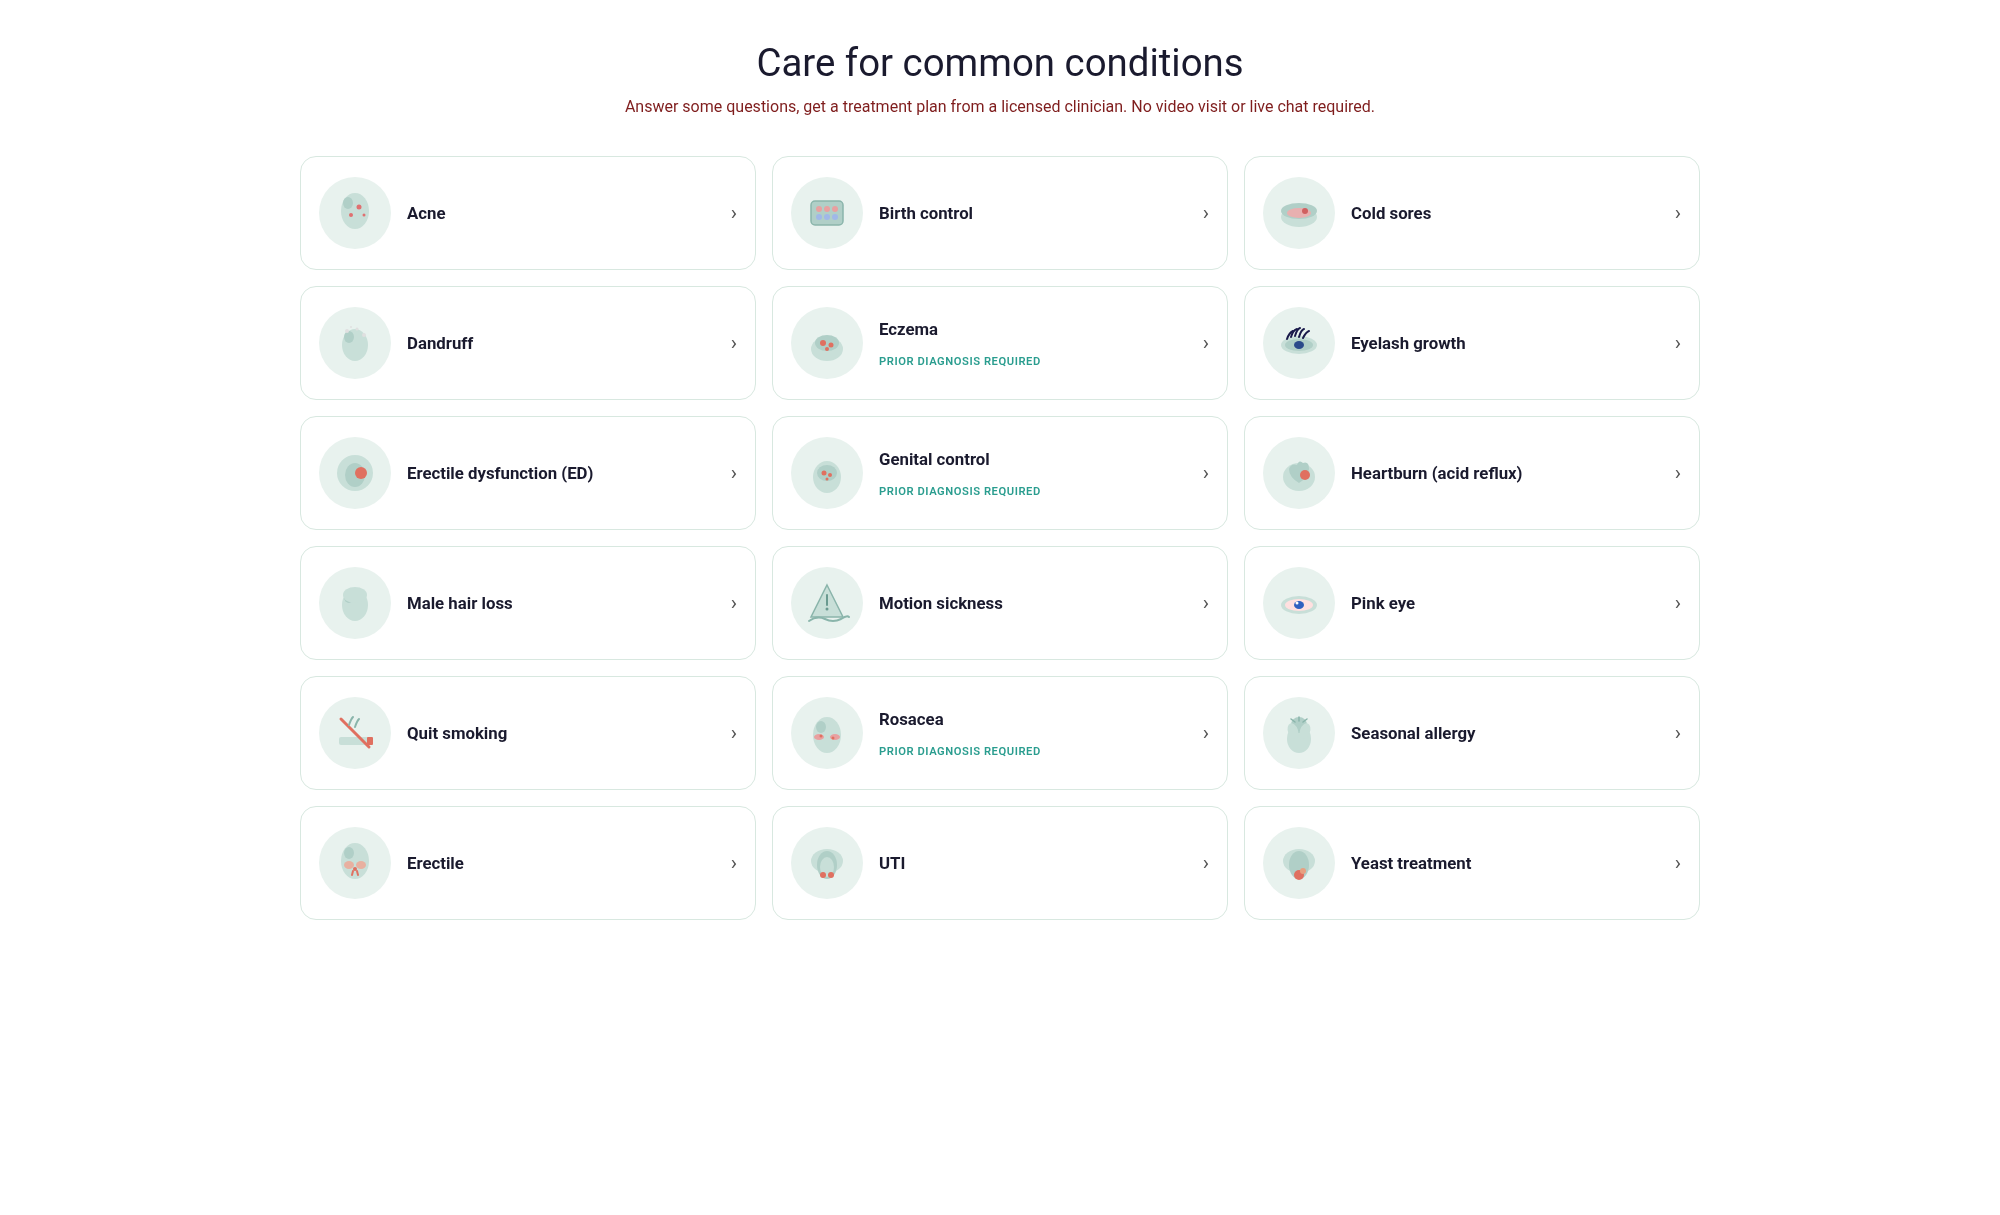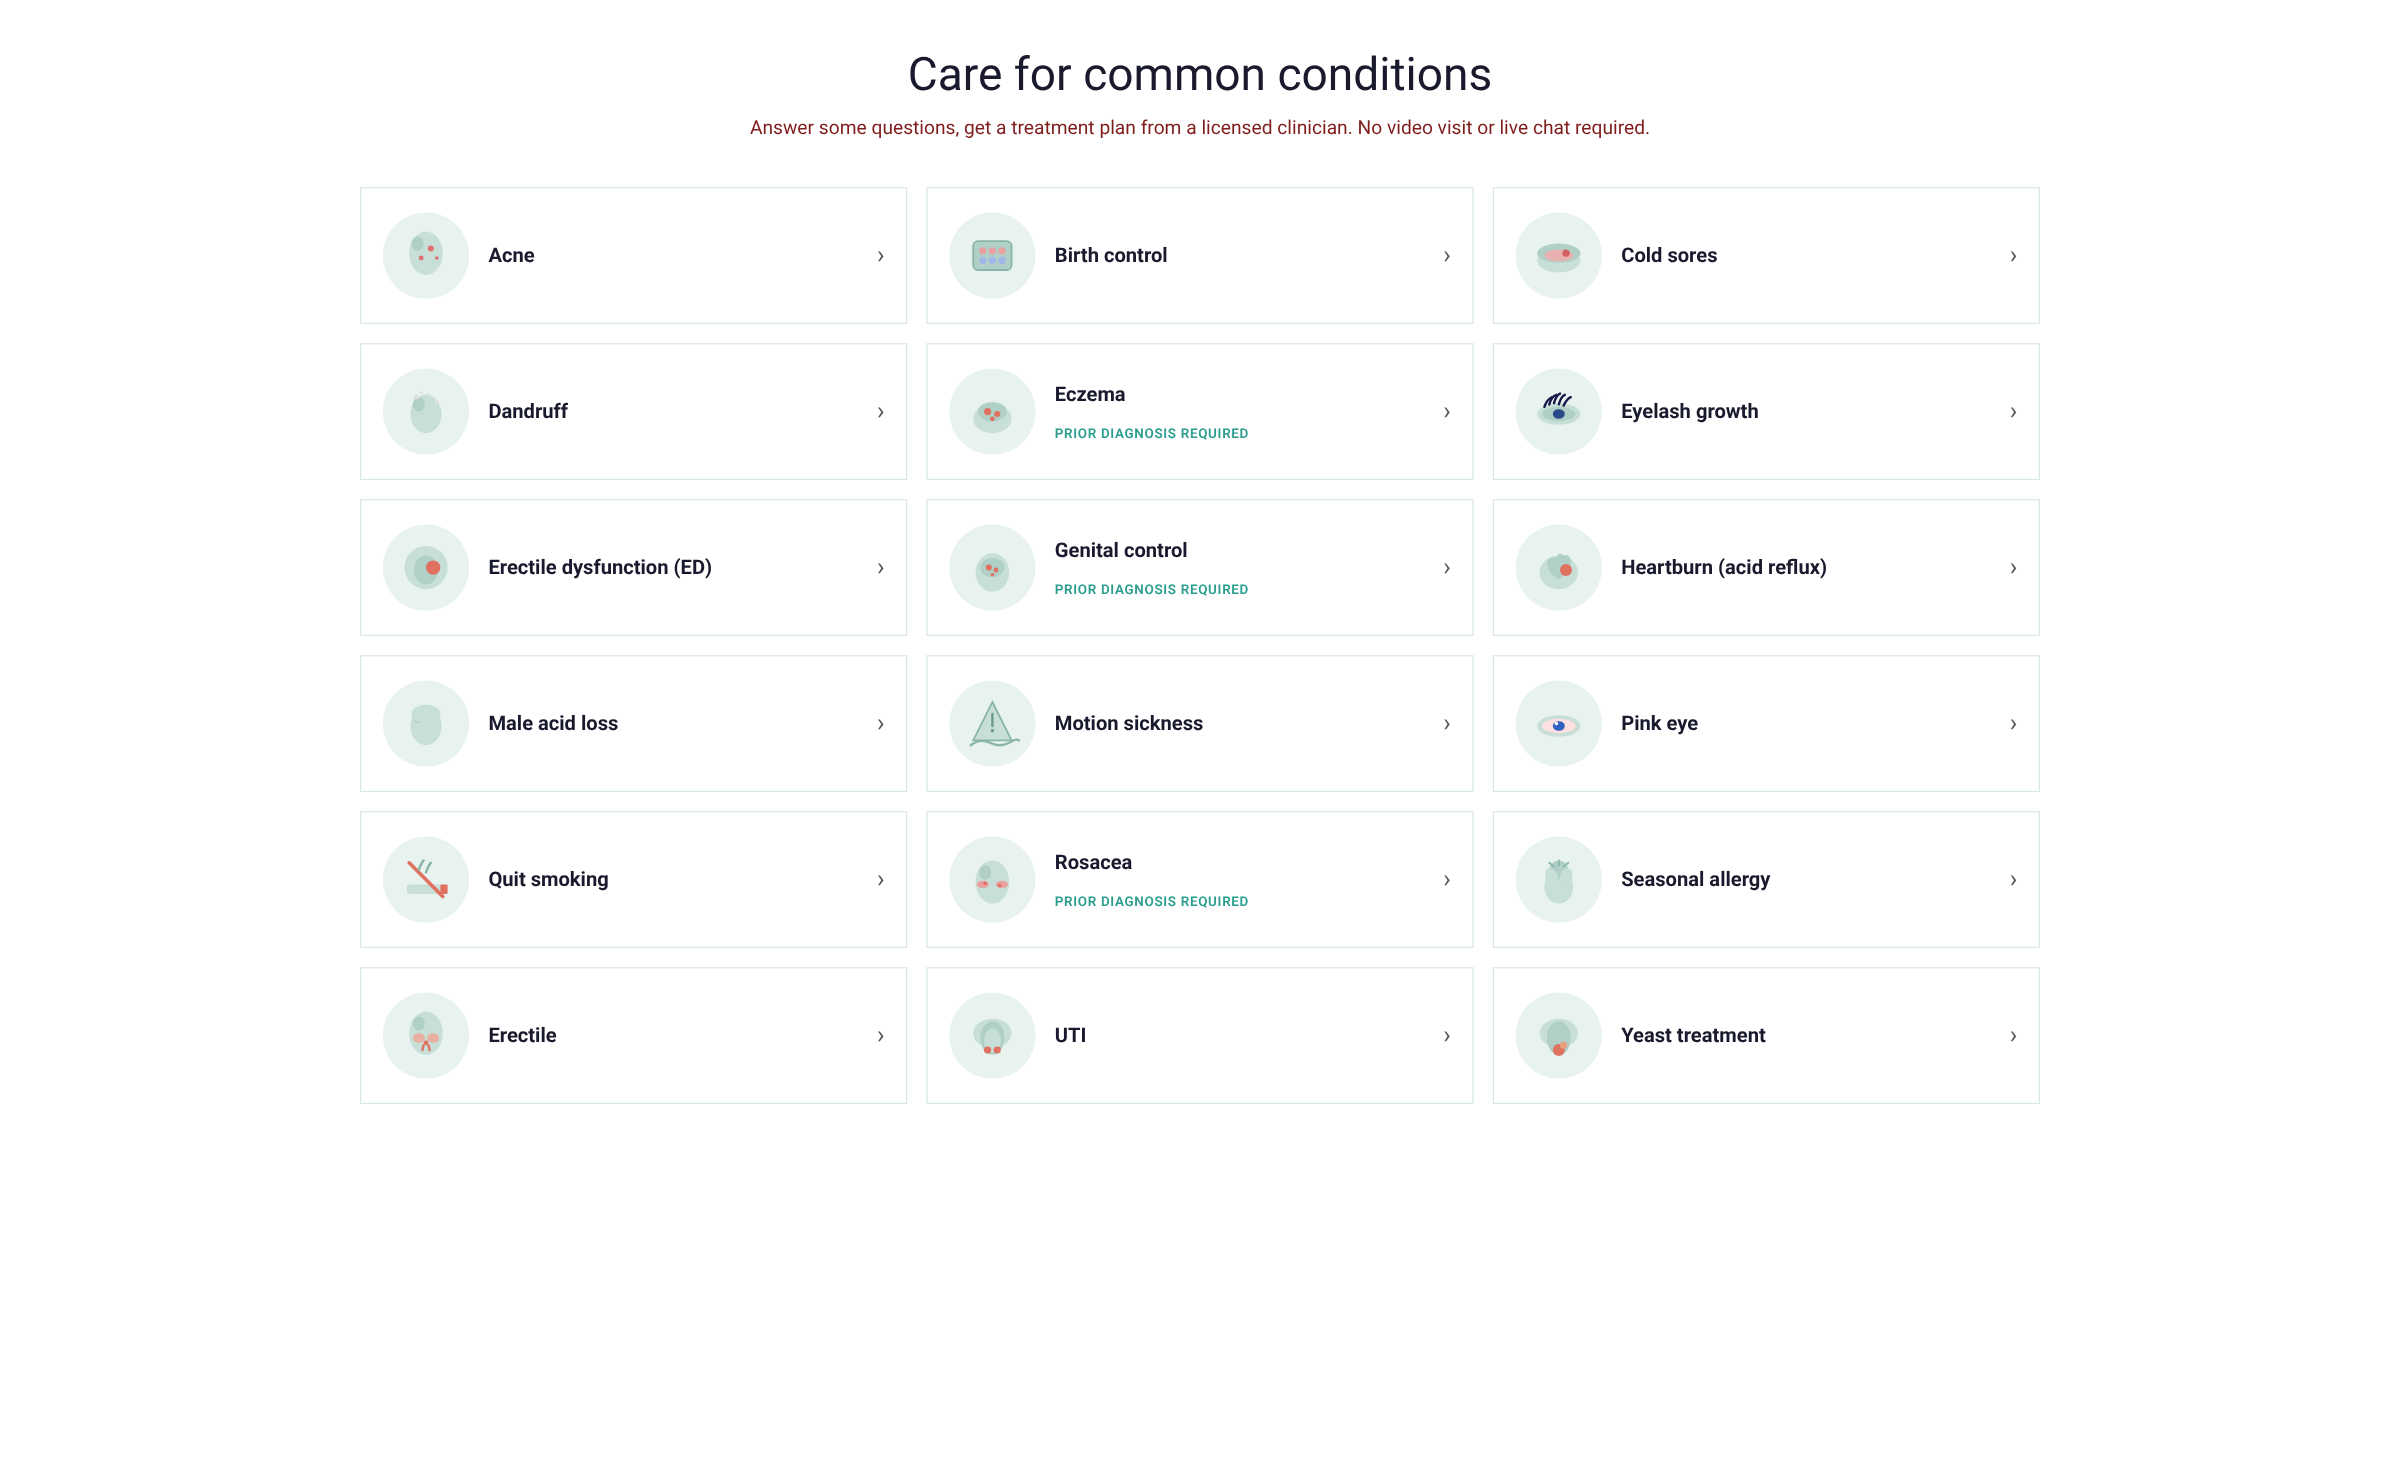--- a/index.html
+++ b/index.html
@@ -27,21 +27,21 @@
       display: grid;
       grid-template-columns: repeat(3, 1fr);
       gap: 16px;
       max-width: 1400px;
       margin: 0 auto;
     }
     .card {
       display: flex;
       align-items: center;
       border: 1.5px solid #d8e8e0;
-      border-radius: 0;
+      border-radius: 16px;
       padding: 20px 18px;
       cursor: pointer;
       transition: box-shadow 0.2s, border-color 0.2s;
       background: #fff;
       gap: 16px;
       min-height: 100px;
     }
     .card-content {
       flex: 1;
     }
@@ -229,21 +229,21 @@
     </div>
     <div class="card">
       <div class="icon-circle">
         <svg viewBox="0 0 52 52" fill="none" xmlns="http://www.w3.org/2000/svg">
     <ellipse cx="26" cy="28" rx="13" ry="16" fill="#c8dfd8"></ellipse>
     <ellipse cx="20" cy="20" rx="5" ry="6" fill="#b0cfc7"></ellipse>
     <ellipse cx="26" cy="18" rx="12" ry="8" fill="#c8dfd8"></ellipse>
   </svg>
       </div>
       <div class="card-content">
-        <div class="card-title">Male acid loss</div>
+        <div class="card-title">Male hair loss</div>
       </div>
       <div class="card-arrow">›</div>
     </div>
     <div class="card">
       <div class="icon-circle">
         <svg viewBox="0 0 52 52" fill="none" xmlns="http://www.w3.org/2000/svg">
     <polygon points="26,8 42,40 10,40" fill="#c8dfd8" stroke="#8ab5ab" stroke-width="1.5"></polygon>
     <line x1="26" y1="18" x2="26" y2="28" stroke="#6a9a90" stroke-width="2" stroke-linecap="round"></line>
     <circle cx="26" cy="32" r="1.5" fill="#6a9a90"></circle>
     <path d="M8 44 Q16 38 24 42 Q32 46 40 42 Q46 38 48 40" stroke="#8ab5ab" stroke-width="2" fill="none" stroke-linecap="round"></path>

